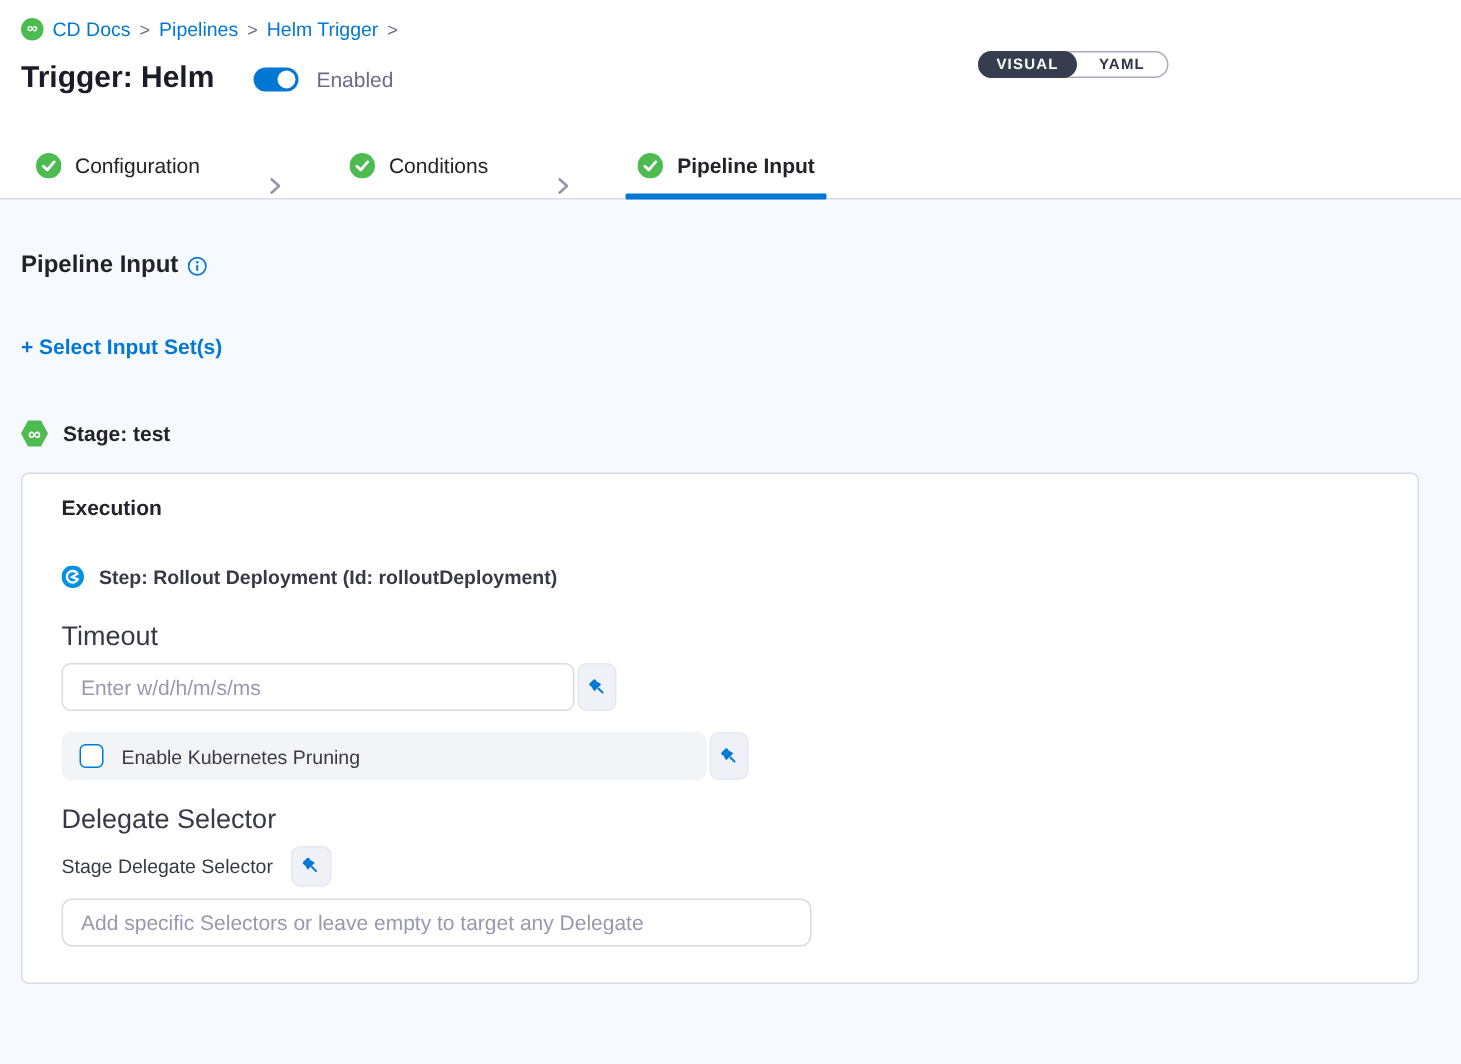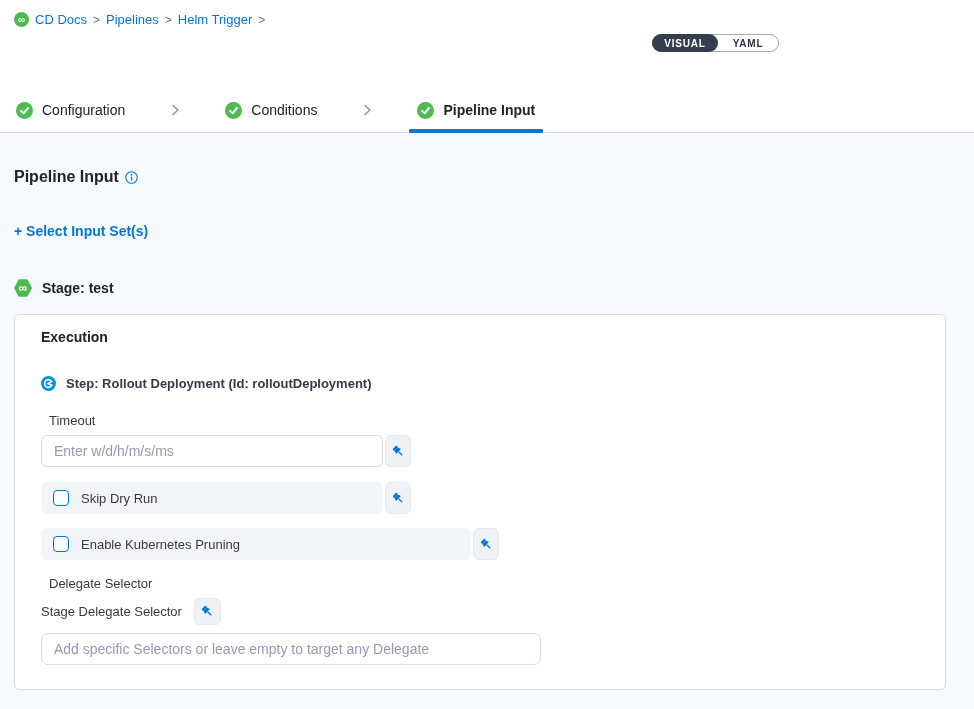--- a/index.html
+++ b/index.html
@@ -25,21 +25,21 @@
     background:#fff; border:1px solid #a9aabc; border-radius:10px;
     display:flex; align-items:center; }
   .seg { font-size:10px; font-weight:700; letter-spacing:0.8px; height:18px;
     display:flex; align-items:center; justify-content:center; cursor:pointer; }
   .seg-visual { background:#353d4e; color:#fff; border-radius:10px; width:66px;
     margin:-1px 0 -1px -1px; }
   .seg-yaml { color:#2b3348; flex:1; }
 
   
   .tabbar { background:#fff; height:45px; border-bottom:1px solid #d9dae5;
-    display:flex; align-items:center; padding-left:8px; }
+    display:flex; align-items:flex-end; padding-left:16px; }
   .tab { display:flex; align-items:center; gap:9px; font-size:14px; color:#22222a;
     height:100%; position:relative; padding:0 8px; cursor:pointer; }
   .tab.active { font-weight:700; }
   .tab.active::after { content:""; position:absolute; left:0; right:0; bottom:-1px;
     height:4px; background:#0278d5; border-radius:1px; }
   .tab-sep { margin:0 34px; display:flex; align-items:center; }
   .check-circle { width:17px; height:17px; flex:0 0 17px; }
 
   
   .content { padding:0 14px; }
@@ -53,21 +53,21 @@
     display:flex; align-items:center; justify-content:center;
     font-size:12px; font-weight:bold; line-height:1; }
   .stage-label { font-size:14px; font-weight:700; color:#22222a; }
 
   
   .card { margin-top:17px; width:932px; background:#fff; border:1px solid #d9dae5;
     border-radius:5px; padding:14px 26px 24px 26px; }
   .exec-title { font-size:14px; font-weight:700; color:#22222a; }
   .step-row { display:flex; align-items:center; gap:10px; margin-top:31px; }
   .step-label { font-size:13px; font-weight:700; color:#383946; }
-  .field-label { font-size:13px; color:#383946; margin-top:22px;margin-left:8px; }
+  .field-label { font-size:18px; color:#383946; margin-top:22px; }
   .input-row { display:flex; align-items:center; gap:2px; margin-top:7px; }
   .text-input { height:32px; border:1px solid #d9dae6; border-radius:6px;
     padding:0 12px; font-size:14px; color:#22222a; outline:none;
     font-family:"Liberation Sans", sans-serif; background:#fff; }
   .text-input::placeholder { color:#9899ae; }
   .timeout-input { width:342px; }
   .pin-box { width:26px; height:32px; background:#f0f1f7; border-radius:6px;
     display:flex; align-items:center; justify-content:center; cursor:pointer;
     border:1px solid #e6e7f0; }
   .check-row-wrap { display:flex; gap:2px; margin-top:15px; }
@@ -88,20 +88,27 @@
 <div class="header">
   <div class="breadcrumb">
     <span class="crumb-icon">∞</span>
     <a class="crumb-link">CD Docs</a>
     <span class="crumb-sep">&gt;</span>
     <a class="crumb-link">Pipelines</a>
     <span class="crumb-sep">&gt;</span>
     <a class="crumb-link">Helm Trigger</a>
     <span class="crumb-sep">&gt;</span>
   </div>
+  <div class="title-row">
+    <span class="page-title">Trigger: Helm</span>
+    <span class="toggle">
+        <span class="toggle-knob"></span>
+      </span>
+    <span class="toggle-label">Enabled</span>
+  </div>
   <div class="seg-control">
     <span class="seg seg-visual">VISUAL</span>
     <span class="seg seg-yaml">YAML</span>
   </div>
 </div>
 
 <div class="tabbar">
   <div class="tab">
     <svg class="check-circle" viewBox="0 0 16 16">
         <circle cx="8" cy="8" r="8" fill="#4cbb50"></circle>
@@ -171,35 +178,20 @@
         <svg width="15" height="15" viewBox="0 0 16 16">
             <g transform="rotate(-45 8 8)" fill="#0278d5">
               <rect x="5.1" y="1.8" width="5.8" height="2.6" rx="0.9"></rect>
               <path d="M5.4 4.4 L10.6 4.4 L11.6 8.0 L4.4 8.0 Z"></path>
               <rect x="7.3" y="8.0" width="1.4" height="5.6" rx="0.7"></rect>
             </g>
           </svg>
       </span>
     </div>
 
-    <div class="check-row-wrap">
-      <div class="check-row w1">
-        <span class="checkbox"></span>
-        <span class="check-label">Skip Dry Run</span>
-      </div>
-      <span class="pin-box">
-        <svg width="15" height="15" viewBox="0 0 16 16">
-            <g transform="rotate(-45 8 8)" fill="#0278d5">
-              <rect x="5.1" y="1.8" width="5.8" height="2.6" rx="0.9"></rect>
-              <path d="M5.4 4.4 L10.6 4.4 L11.6 8.0 L4.4 8.0 Z"></path>
-              <rect x="7.3" y="8.0" width="1.4" height="5.6" rx="0.7"></rect>
-            </g>
-          </svg>
-      </span>
-    </div>
 
     <div class="check-row-wrap" style="margin-top:14px;">
       <div class="check-row w2">
         <span class="checkbox"></span>
         <span class="check-label">Enable Kubernetes Pruning</span>
       </div>
       <span class="pin-box">
         <svg width="15" height="15" viewBox="0 0 16 16">
             <g transform="rotate(-45 8 8)" fill="#0278d5">
               <rect x="5.1" y="1.8" width="5.8" height="2.6" rx="0.9"></rect>

